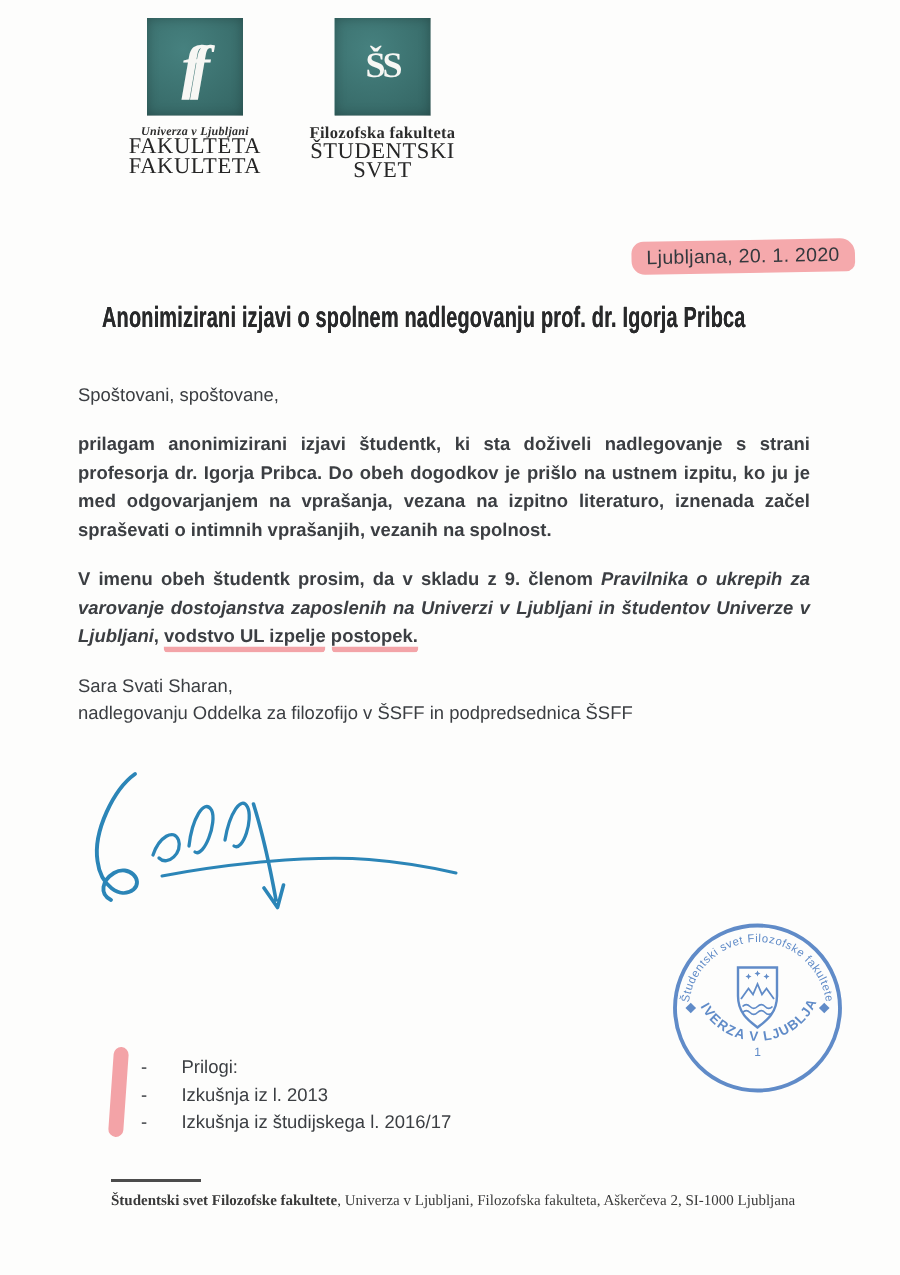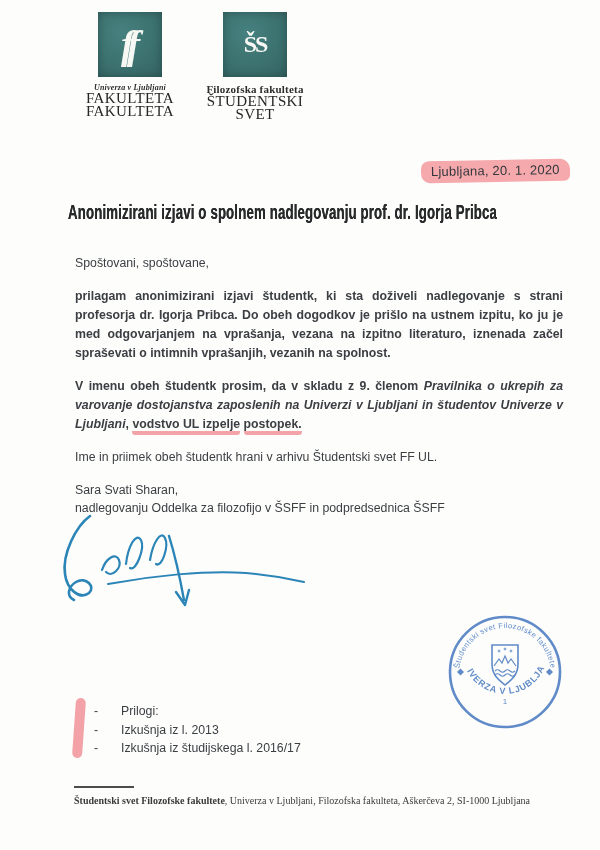--- a/index.html
+++ b/index.html
@@ -42,21 +42,21 @@
 
   
   .title {
     position:absolute; left:68px; top:201px; white-space:nowrap;
     font-size:19.5px; font-weight:bold; color:#28292a;
     transform:scaleX(.68); transform-origin:left center; letter-spacing:.2px;
     text-shadow:0 0 .4px #28292a;
   }
 
   
-  .body-text { position:absolute; left:75px; top:254px; width:488px; font-size:12.3px; line-height:19px; color:#3b3e42; }
+  .body-text { position:absolute; left:52px; top:254px; width:488px; font-size:12.3px; line-height:19px; color:#3b3e42; }
   .body-text p { margin-bottom:14px; }
   .salutation { text-align:left; margin-bottom:12px; }
   .just { text-align:justify;font-weight:bold; }
   .it  { font-style:italic; }
   .hl-under { border-bottom:4px solid #f3a4a8; border-radius:3px; padding-bottom:0px; }
   .signer { margin-top:14px; line-height:18px; }
 
   
   .signature { position:absolute; left:56px; top:508px; }
 
@@ -108,21 +108,20 @@
   <div class="date-wrap">
     <span class="date-hl">Ljubljana, 20. 1. 2020</span>
   </div>
 
   <h1 class="title">Anonimizirani izjavi o spolnem nadlegovanju prof. dr. Igorja Pribca</h1>
 
   <div class="body-text">
     <p class="salutation">Spoštovani, spoštovane,</p>
     <p class="just">prilagam anonimizirani izjavi študentk, ki sta doživeli nadlegovanje s strani profesorja dr. Igorja Pribca. Do obeh dogodkov je prišlo na ustnem izpitu, ko ju je med odgovarjanjem na vprašanja, vezana na izpitno literaturo, iznenada začel spraševati o intimnih vprašanjih, vezanih na spolnost.</p>
     <p class="just"><span>V imenu obeh študentk prosim, da v skladu z 9. členom </span><span class="it">Pravilnika o ukrepih za varovanje dostojanstva zaposlenih na Univerzi v Ljubljani in študentov Univerze v Ljubljani</span><span>, </span><span class="hl-under">vodstvo UL izpelje</span><span> </span><span class="hl-under">postopek.</span></p>
-    <p>Ime in priimek obeh študentk hrani v arhivu Študentski svet FF UL.</p>
     <div class="signer">
       <div>Sara Svati Sharan,</div>
       <div>nadlegovanju Oddelka za filozofijo v ŠSFF in podpredsednica ŠSFF</div>
     </div>
   </div>
 
   <svg class="signature" width="252" height="110" viewBox="0 0 252 110">
     <g fill="none" stroke-linecap="round" stroke-linejoin="round" stroke="#2b85b7">
       <path stroke-width="2.6" d="M34,8 C20,18 6,46 9,66 C11,82 24,92 33,85 C40,79 30,68 20,74 C12,79 10,88 18,92"></path>
       <path stroke-width="2.2" d="M46,62 C50,50 60,44 63,52 C66,60 56,70 50,64"></path>

